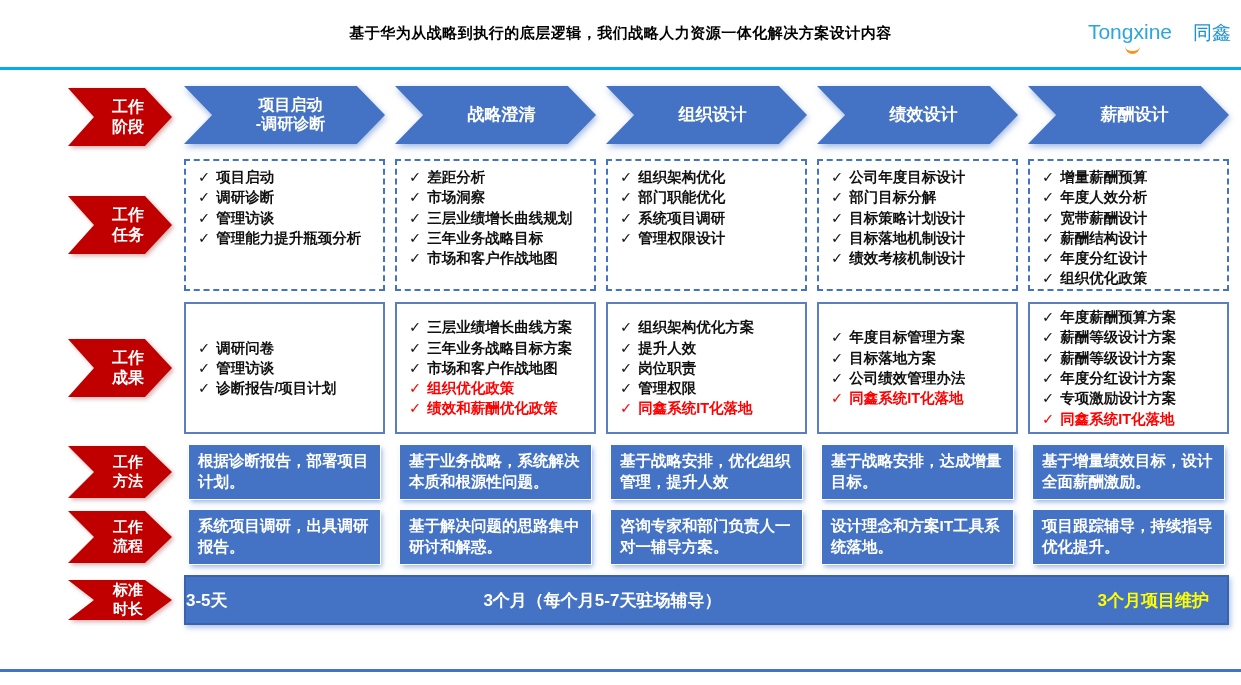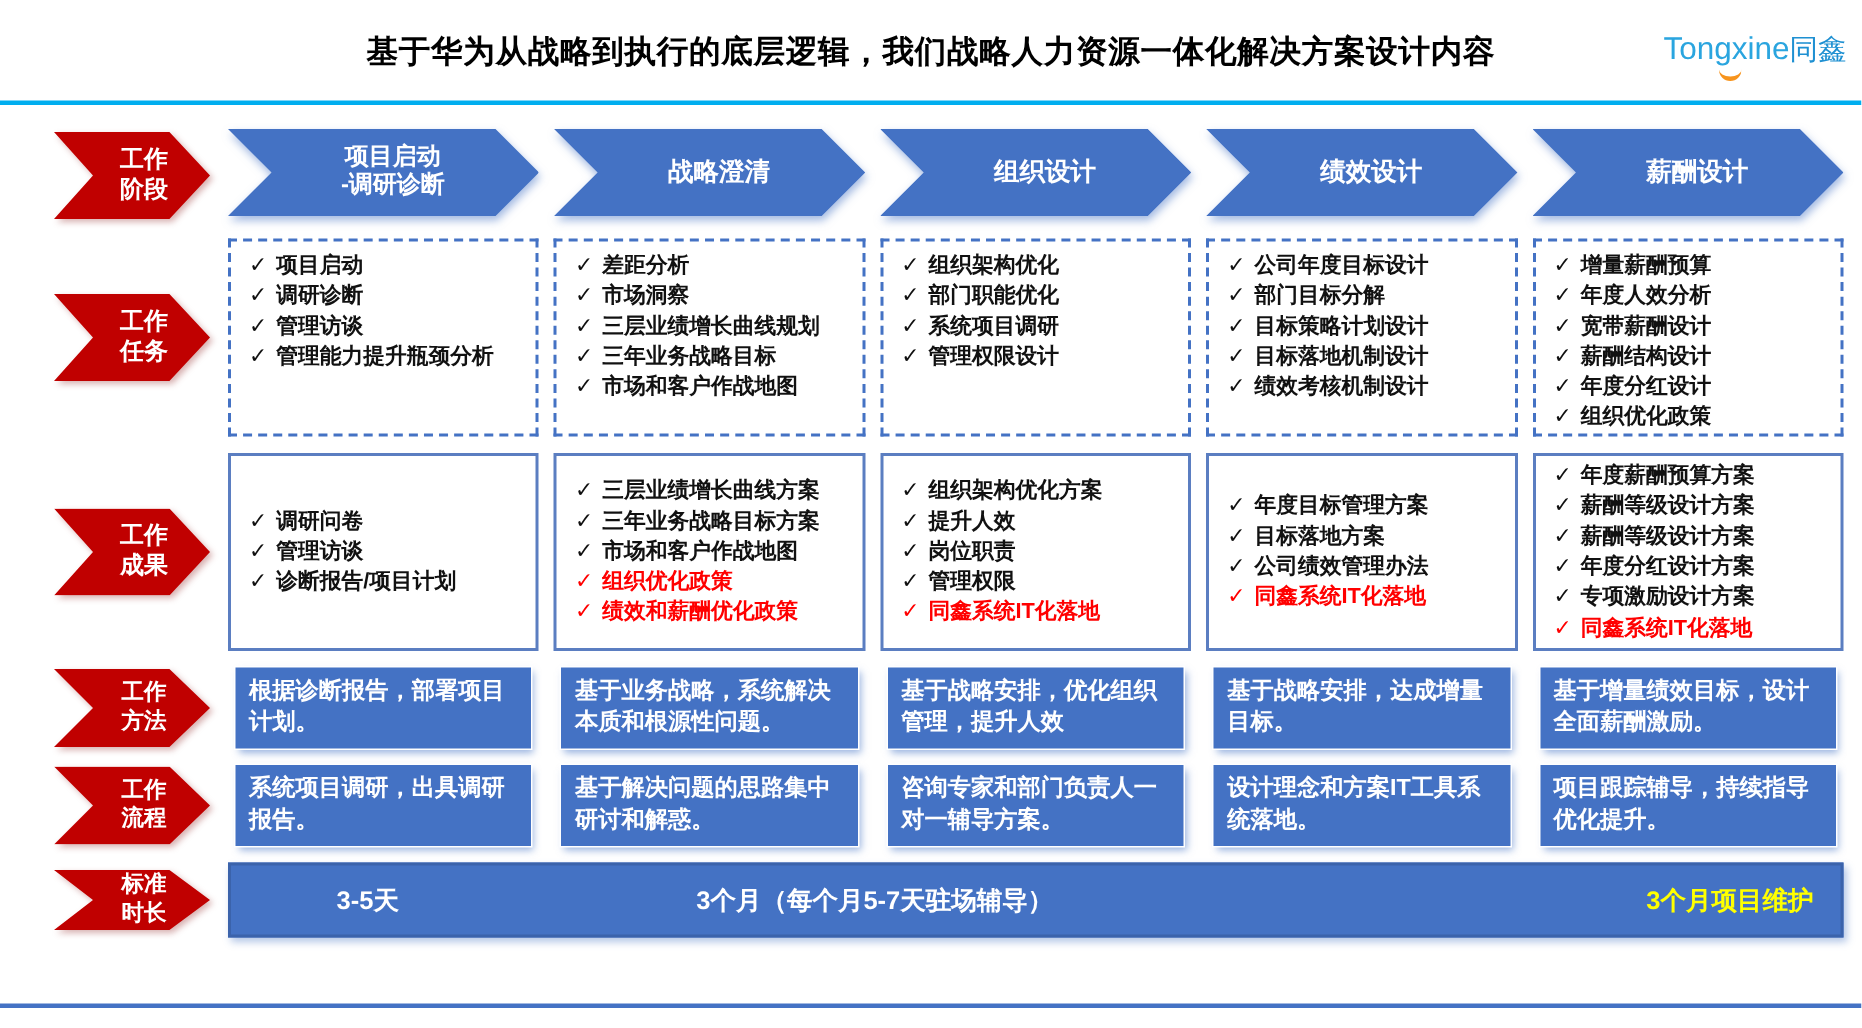--- a/index.html
+++ b/index.html
@@ -3,30 +3,30 @@
 <meta charset="utf-8">
 <style>
   html,body{margin:0;padding:0;}
   body{
     width:1241px;height:685px;position:relative;background:#fff;overflow:hidden;
     font-family:"Liberation Sans","DejaVu Sans",sans-serif;
   }
   
   .header{height:67px;display:flex;align-items:center;justify-content:center;
     border-bottom:3px solid #00AEEF;position:relative;}
-  .title{font-size:21px;font-weight:800;color:#000;letter-spacing:.5px;text-align:center;}
+  .title{font-size:15px;font-weight:800;color:#000;letter-spacing:.5px;text-align:center;}
   .logo{position:absolute;right:10px;top:20px;display:flex;align-items:baseline;font-weight:400;}
   .logo-latin{color:#2AA5DF;font-size:21px;}
-  .logo-cjk{color:#1E90D2;font-size:19px;}
+  .logo-cjk{color:#1E90D2;font-size:19px;margin-left:21px;}
   .smile{position:absolute;left:37px;top:23px;width:15px;height:8px;
     border-bottom:3px solid #F7941D;border-radius:0 0 12px 12px;}
   
   .grid{display:grid;grid-template-columns:106px repeat(5,1fr);
     grid-template-rows:62px 132px 132px 54px 54px 50px;
-    column-gap:10px;row-gap:11px;padding:16px 12px 0 36px;}
+    column-gap:10px;row-gap:11px;padding:16px 12px 0 68px;}
   
   .label-cell{display:flex;align-items:center;justify-content:flex-start;
     filter:drop-shadow(2px 2px 2px rgba(140,30,30,.35));}
   .red-arrow{background:#C00000;color:#fff;font-weight:700;font-size:16px;width:104px;
     display:flex;flex-direction:column;align-items:center;justify-content:center;
     clip-path:polygon(0 0,74% 0,100% 50%,74% 100%,0 100%,25% 50%);
     padding-left:16px;box-sizing:border-box;line-height:1.25;text-align:center;height:58px;}
   .r-methods .red-arrow,.r-process .red-arrow{height:52px;font-size:15px;}
   .r-duration .red-arrow{height:40px;font-size:15px;}
   
@@ -48,21 +48,21 @@
   .txt{flex:1;}
   
   .blue-box{background:#4472C4;color:#fff;font-weight:700;font-size:15.5px;
     display:flex;align-items:center;justify-content:center;
     margin:0 5px;padding:3px 9px;line-height:1.35;box-sizing:border-box;
     box-shadow:0 0 0 1px #fff,2px 3px 5px rgba(68,114,196,.55);}
   
   .duration-bar{grid-column:2/7;background:#4472C4;border:2px solid #3b63ab;
     display:flex;align-items:center;color:#fff;font-weight:700;font-size:17px;
     box-sizing:border-box;box-shadow:2px 3px 5px rgba(68,114,196,.4);}
-  .dur-0{flex:0 0 17%;text-align:center;}
+  .dur-0{flex:0 0 17%;text-align:left;}
   .dur-1{flex:0 0 46%;text-align:center;}
   .dur-2{flex:1;text-align:right;padding-right:18px;}
   .yellow{color:#FFFF00;}
   .bottom-line{position:absolute;left:0;right:0;bottom:13px;height:3px;background:#4472C4;}
 </style>
 </head>
 <body>
 
 <div class="header">
   <div class="title">基于华为从战略到执行的底层逻辑，我们战略人力资源一体化解决方案设计内容</div>

